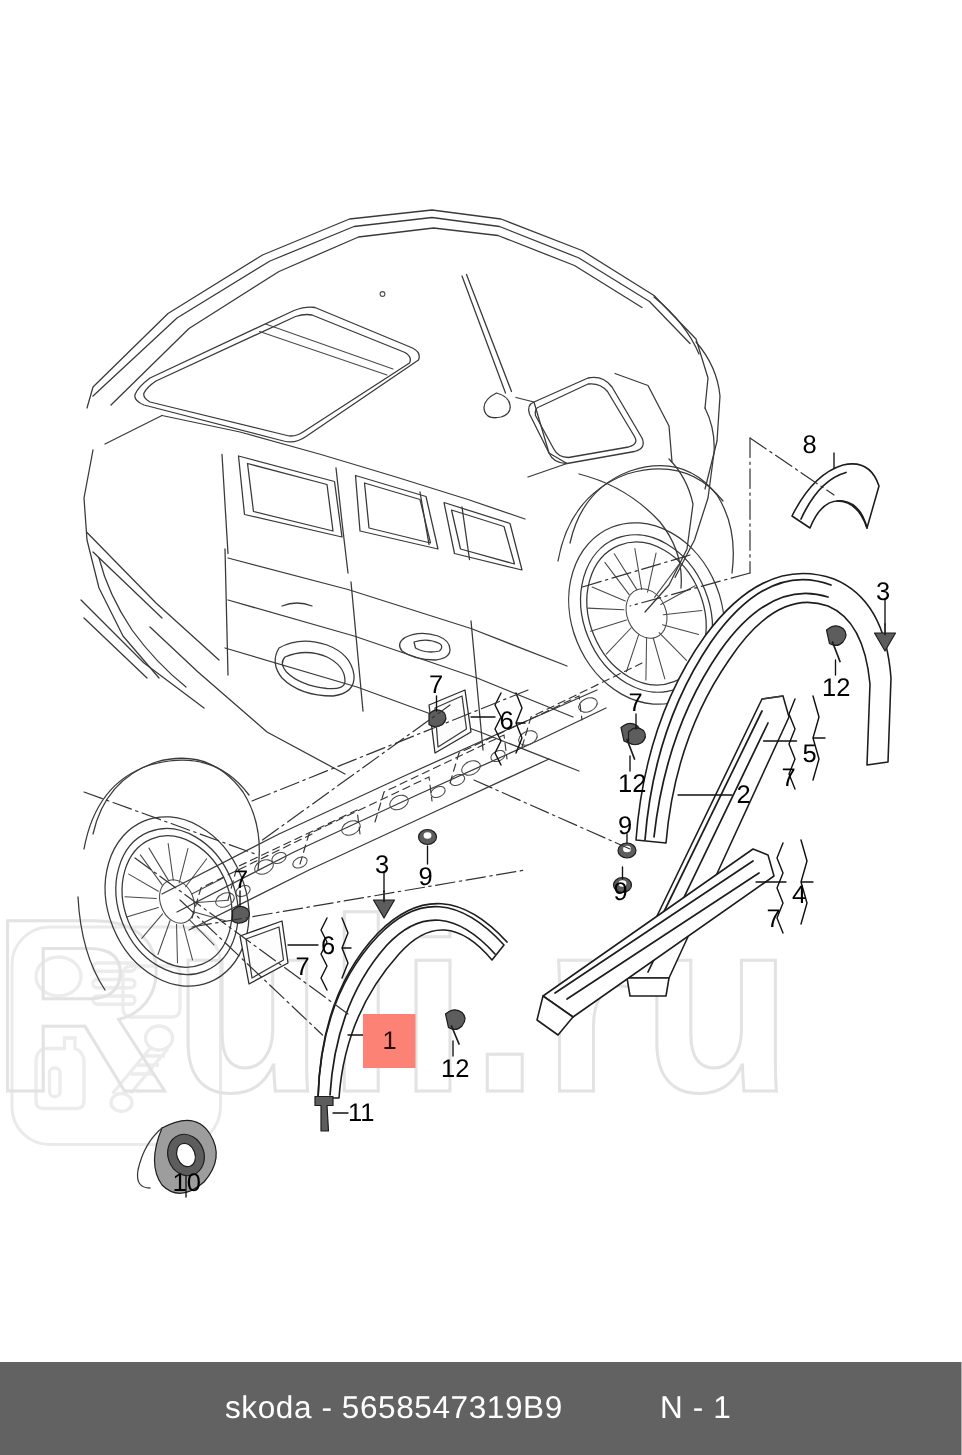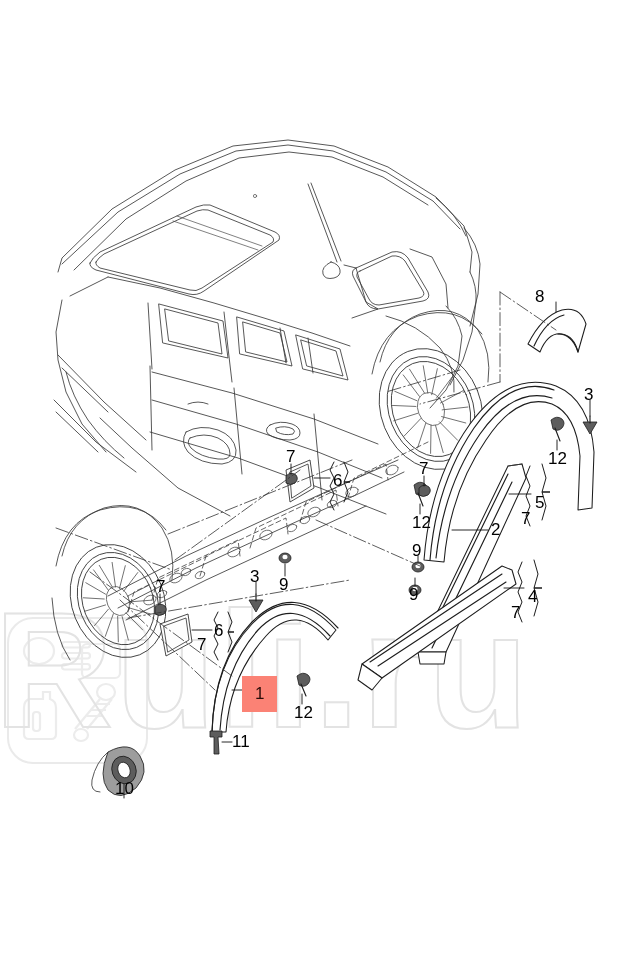--- a/index.html
+++ b/index.html
@@ -436,14 +436,18 @@
   <div class="callout" style="left:412px;top:542px;">9</div>
 
   <div class="callout" style="left:115px;top:780px;">10</div>
 
   <div class="callout" style="left:232px;top:733px;">11</div>
 
   <div class="callout" style="left:294px;top:704px;">12</div>
   <div class="callout" style="left:412px;top:514px;">12</div>
   <div class="callout" style="left:548px;top:450px;">12</div>
 
+  <div id="footer">
+    <div class="ftxt">skoda - 5658547319B9</div>
+    <div class="fsec">N - 1</div>
+  </div>
 
 </div>
 
 </body></html>

